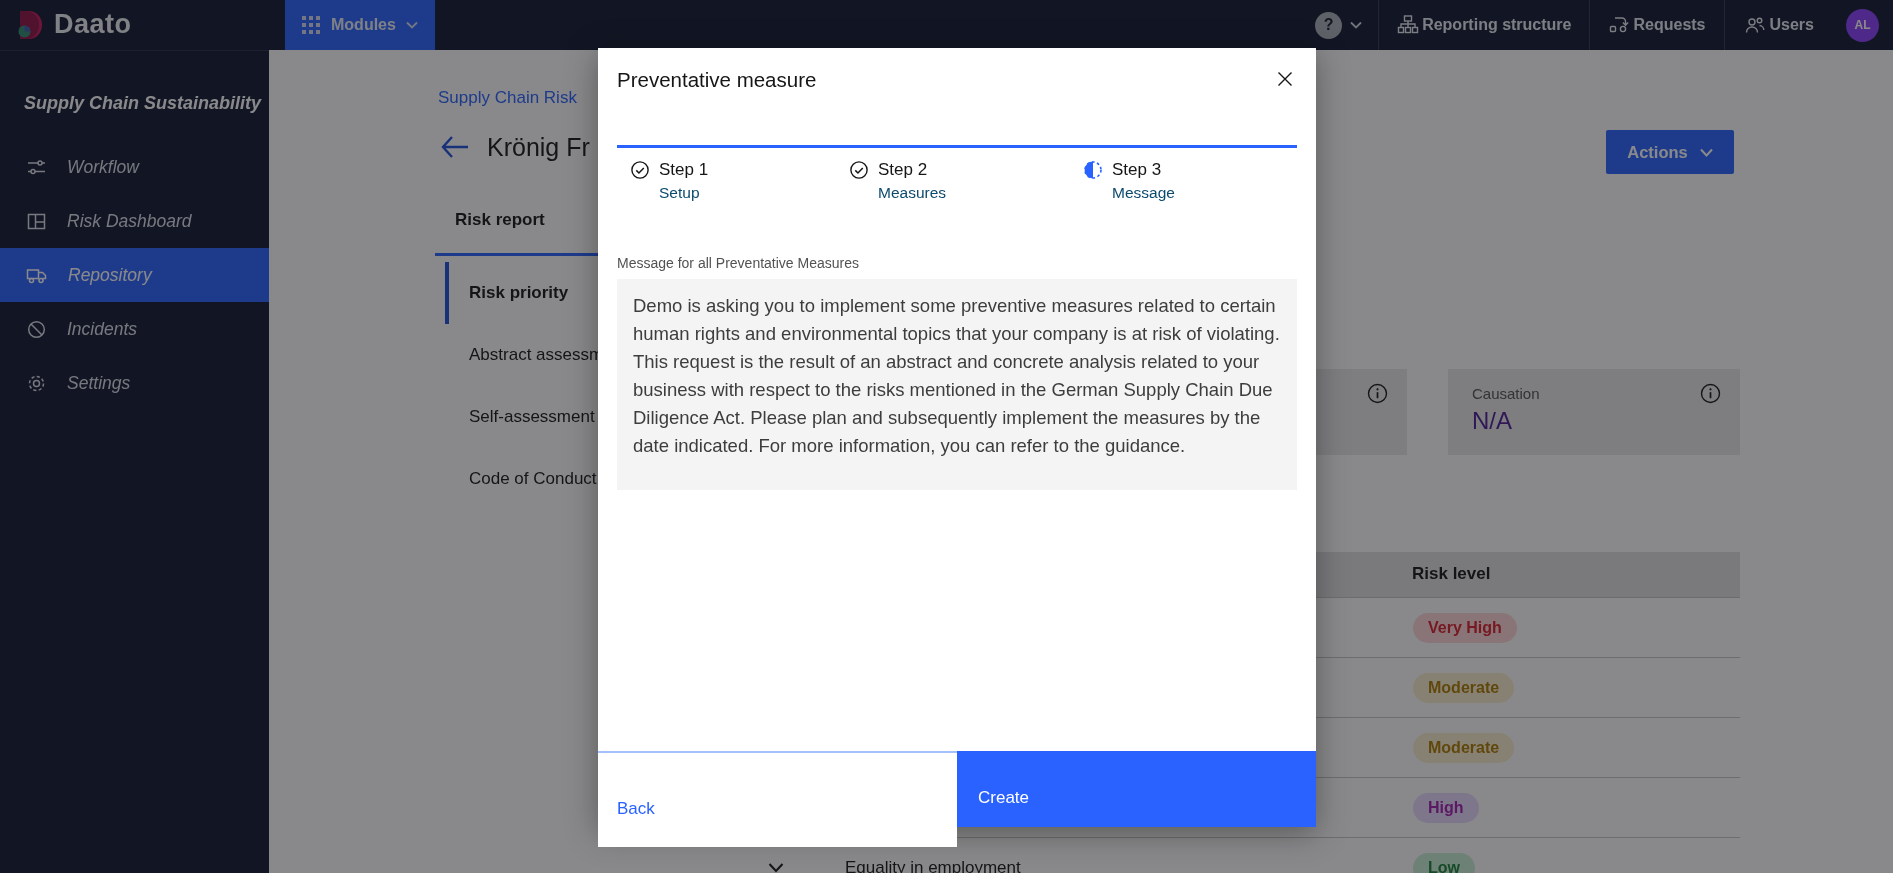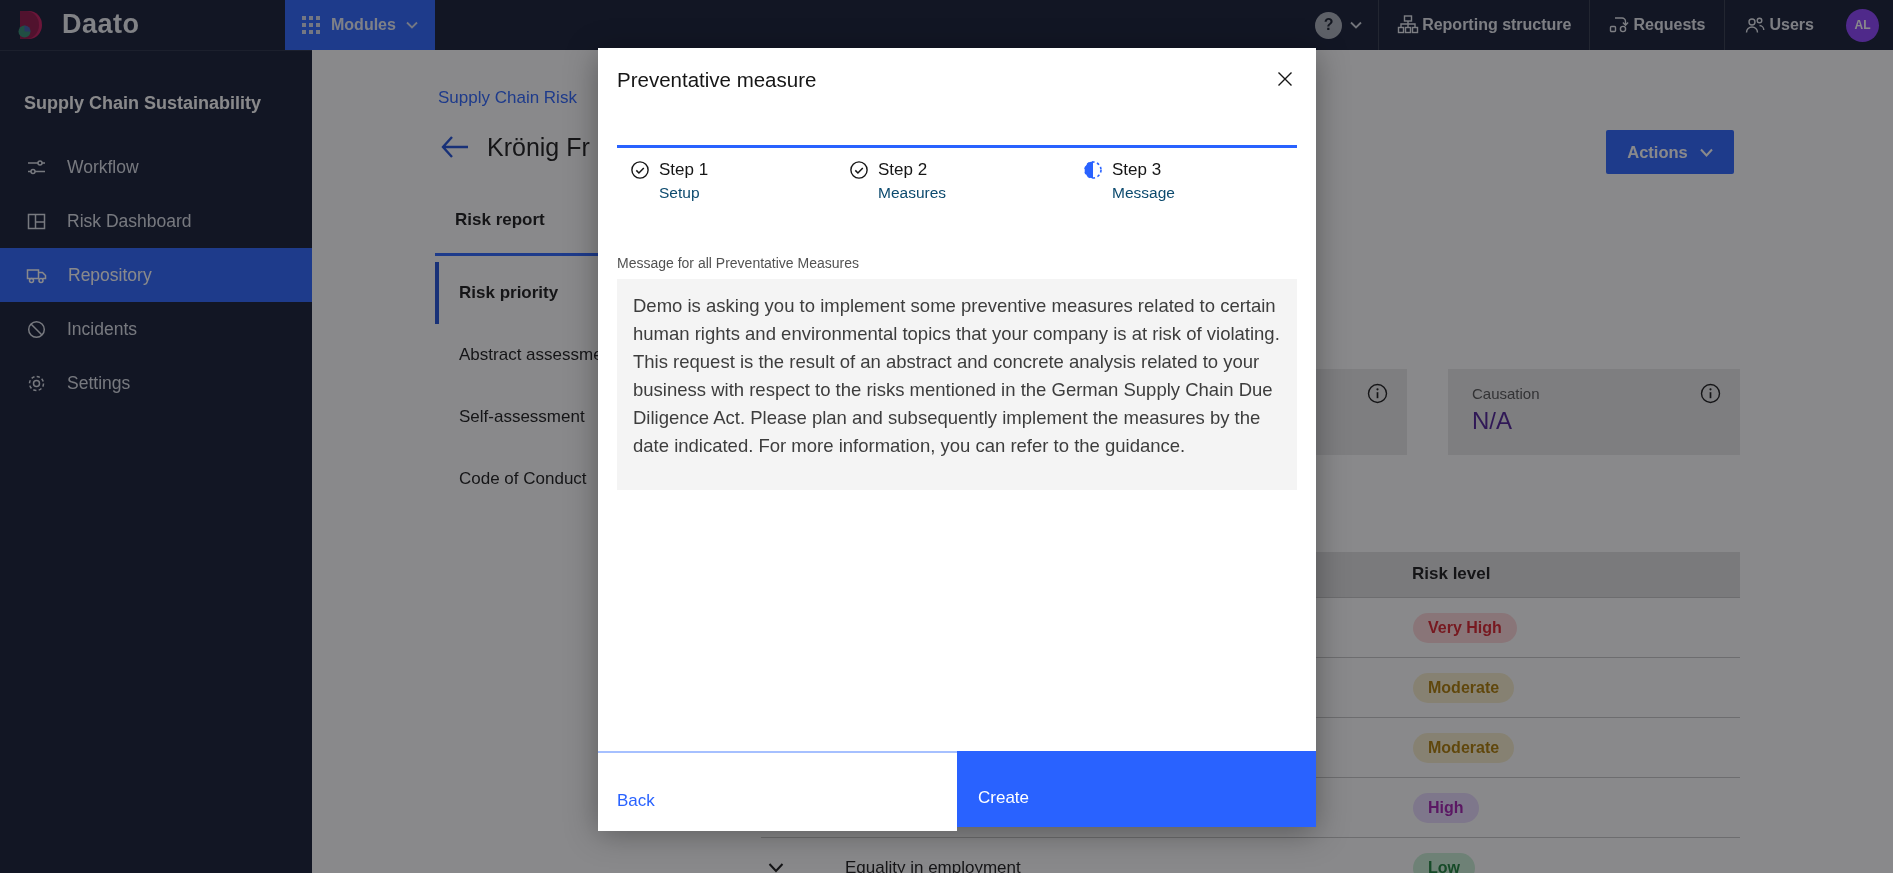--- a/index.html
+++ b/index.html
@@ -2,47 +2,47 @@
 <html style="--primary: #2962ff; --dark-bg: #101830; --avatar: #8a3ffc;"><head>
 <meta charset="utf-8">
 <style>
   * { margin:0; padding:0; box-sizing:border-box; }
   html,body { background:#444; }
   body { font-family:"Liberation Sans", sans-serif; }
   .canvas { position:relative; width:1893px; height:873px; overflow:hidden; background:#fff; }
 
   
   .topbar { position:absolute; top:0; left:0; width:100%; height:50px; background:var(--dark-bg,#101830); z-index:10; }
-  .logo { position:absolute; left:18px; top:9px; display:flex; align-items:flex-end; gap:17px; }
+  .logo { position:absolute; left:18px; top:9px; display:flex; align-items:flex-end; gap:9px; }
   .logo-text { color:#eef0f4; font-size:27px; font-weight:bold; letter-spacing:.5px; }
   .modules-btn { position:absolute; left:285px; top:0; width:150px; height:50px; background:var(--primary,#2962ff); border:none; color:#e9edf6; font-size:16px; font-weight:600; display:flex; align-items:center; gap:10px; padding:16px 16px; cursor:pointer; font-family:inherit; }
   .topbar-right { position:absolute; right:0; top:0; height:50px; display:flex; align-items:center; }
   .tb-item { display:flex; align-items:center; gap:3px; color:#e6e9ef; font-size:16px; font-weight:600; background:none; border:none; padding:0 18px; height:100%; cursor:pointer; font-family:inherit; }
   .tb-divider { width:1px; height:50px; background:#31384a; }
   .help-wrap { display:flex; align-items:center; gap:8px; padding:0 16px; cursor:pointer; }
   .help-circle { width:27px; height:27px; border-radius:50%; background:#a9aeb9; color:#111827; font-weight:bold; font-size:16px; display:flex; align-items:center; justify-content:center; }
   .avatar { width:33px; height:33px; border-radius:50%; background:var(--avatar,#8a3ffc); color:#fff; font-size:12px; font-weight:bold; display:flex; align-items:center; justify-content:center; margin:0 14px; cursor:pointer; }
 
   
-  .sidebar { position:absolute; top:50px; left:0; bottom:0; width:312px; background:var(--dark-bg,#101830); border-top:1px solid rgba(255,255,255,.09); z-index:9; }
+  .sidebar { position:absolute; top:50px; left:0; bottom:0; width:269px; background:var(--dark-bg,#101830); border-top:1px solid rgba(255,255,255,.09); z-index:9;font-style:italic; }
   .sidebar-title { color:#ffffff; font-weight:bold; font-size:18px; padding:42px 0 0 24px; }
   .side-nav { position:absolute; top:89px; left:0; right:0; }
   .side-item { height:54px; display:flex; align-items:center; gap:20px; padding-left:26px; color:#dadee6; font-size:17.5px; cursor:pointer; }
   .side-item.active { background:var(--primary,#2962ff); color:#fff; }
   .side-item svg { flex:0 0 auto; }
 
   
   .content { position:absolute; left:285px; top:50px; right:0; bottom:0; background:#ffffff; z-index:1; }
   .breadcrumb { position:absolute; left:153px; top:38px; color:var(--primary,#2962ff); font-size:17px; cursor:pointer; text-decoration:none; }
   .back-arrow { position:absolute; left:155px; top:85px; color:var(--primary,#2962ff); background:none; border:none; cursor:pointer; padding:0; }
   .page-title { position:absolute; left:202px; top:83px; font-size:25px; font-weight:400; color:#161616; white-space:nowrap; }
   .actions-btn { position:absolute; left:1321px; top:80px; width:128px; height:44px; background:var(--primary,#2962ff); border:none; border-radius:2px; color:#fff; font-size:16.5px; font-weight:600; display:flex; align-items:center; justify-content:center; gap:12px; cursor:pointer; font-family:inherit; }
   .tab { position:absolute; left:170px; top:160px; font-size:17px; font-weight:600; color:#161616; cursor:pointer; }
   .tab-underline { position:absolute; left:150px; top:203px; width:193px; height:3px; background:var(--primary,#2962ff); }
-  .section-nav { position:absolute; left:150px; top:212px; width:240px;text-align:right; }
+  .section-nav { position:absolute; left:160px; top:212px; width:240px;text-align:right; }
   .section-item { height:62px; display:flex; align-items:center; padding-left:20px; font-size:17px; color:#161616; cursor:pointer; border-left:4px solid transparent; }
   .section-item.selected { font-weight:bold; border-left:4px solid #1d4ed8; }
   .card { position:absolute; background:#e8e8e8; height:86px; top:319px; }
   .card .info { position:absolute; right:18px; top:13px; cursor:pointer; }
   .card-label { position:absolute; left:24px; top:16px; font-size:15px; color:#525252; }
   .card-value { position:absolute; left:24px; top:38px; font-size:24px; color:#4c1d95; }
 
   .table { position:absolute; left:476px; top:502px; width:979px; bottom:0; background:#fff; }
   .thead { height:45px; background:#e0e0e0; position:relative; }
   .thead-label { position:absolute; left:651px; top:12px; font-size:17px; font-weight:600; color:#161616; }
@@ -57,21 +57,21 @@
   .modal { position:absolute; left:598px; top:48px; width:718px; height:779px; background:#fff; z-index:50; box-shadow:0 6px 30px rgba(0,0,0,.35); }
   .modal-title { position:absolute; left:19px; top:20px; font-size:20.5px; font-weight:500; color:#161616; }
   .modal-close { position:absolute; right:12px; top:12px; width:38px; height:38px; background:none; border:none; cursor:pointer; display:flex; align-items:center; justify-content:center; }
   .progress-line { position:absolute; left:19px; right:19px; top:97px; height:3px; background:var(--primary,#2962ff); }
   .step { position:absolute; top:112px; }
   .step-head { display:flex; align-items:center; gap:9px; font-size:17px; color:#161616; cursor:pointer; }
   .step-sub { margin:4px 0 0 29px; font-size:15.5px; color:#0c4a6e; }
   .msg-label { position:absolute; left:19px; top:207px; font-size:14px; color:#525252; }
   .msg-area { position:absolute; left:19px; top:231px; width:680px; height:211px; background:#f4f4f4; border:none; resize:none; outline:none; padding:13px 16px; font-family:"Liberation Sans",sans-serif; font-size:18.5px; line-height:28px; color:#3d3d3d; }
   .modal-footer { position:absolute; left:0; bottom:0; width:100%; height:76px; display:flex; }
-  .btn-back { width:359px; height:80px; background:#ffffff; border:none; border-top:2px solid #a6c0ff; color:var(--primary,#2962ff); font-size:17px; text-align:left; padding:17px 4px 0 19px; cursor:pointer; font-family:inherit; vertical-align:top; }
+  .btn-back { width:359px; height:96px; background:#ffffff; border:none; border-top:2px solid #a6c0ff; color:var(--primary,#2962ff); font-size:17px; text-align:left; padding:17px 4px 0 19px; cursor:pointer; font-family:inherit; vertical-align:top; }
   .btn-back span, .btn-create span { display:block; }
   .btn-create { width:359px; height:76px; background:var(--primary,#2962ff); border:none; color:#fff; font-size:17px; font-weight:500; text-align:left; padding:17px 0 0 21px; cursor:pointer; font-family:inherit; }
   svg { display:block; }
 </style>
 </head>
 <body>
 
 <div class="canvas">
 
   <header class="topbar">

